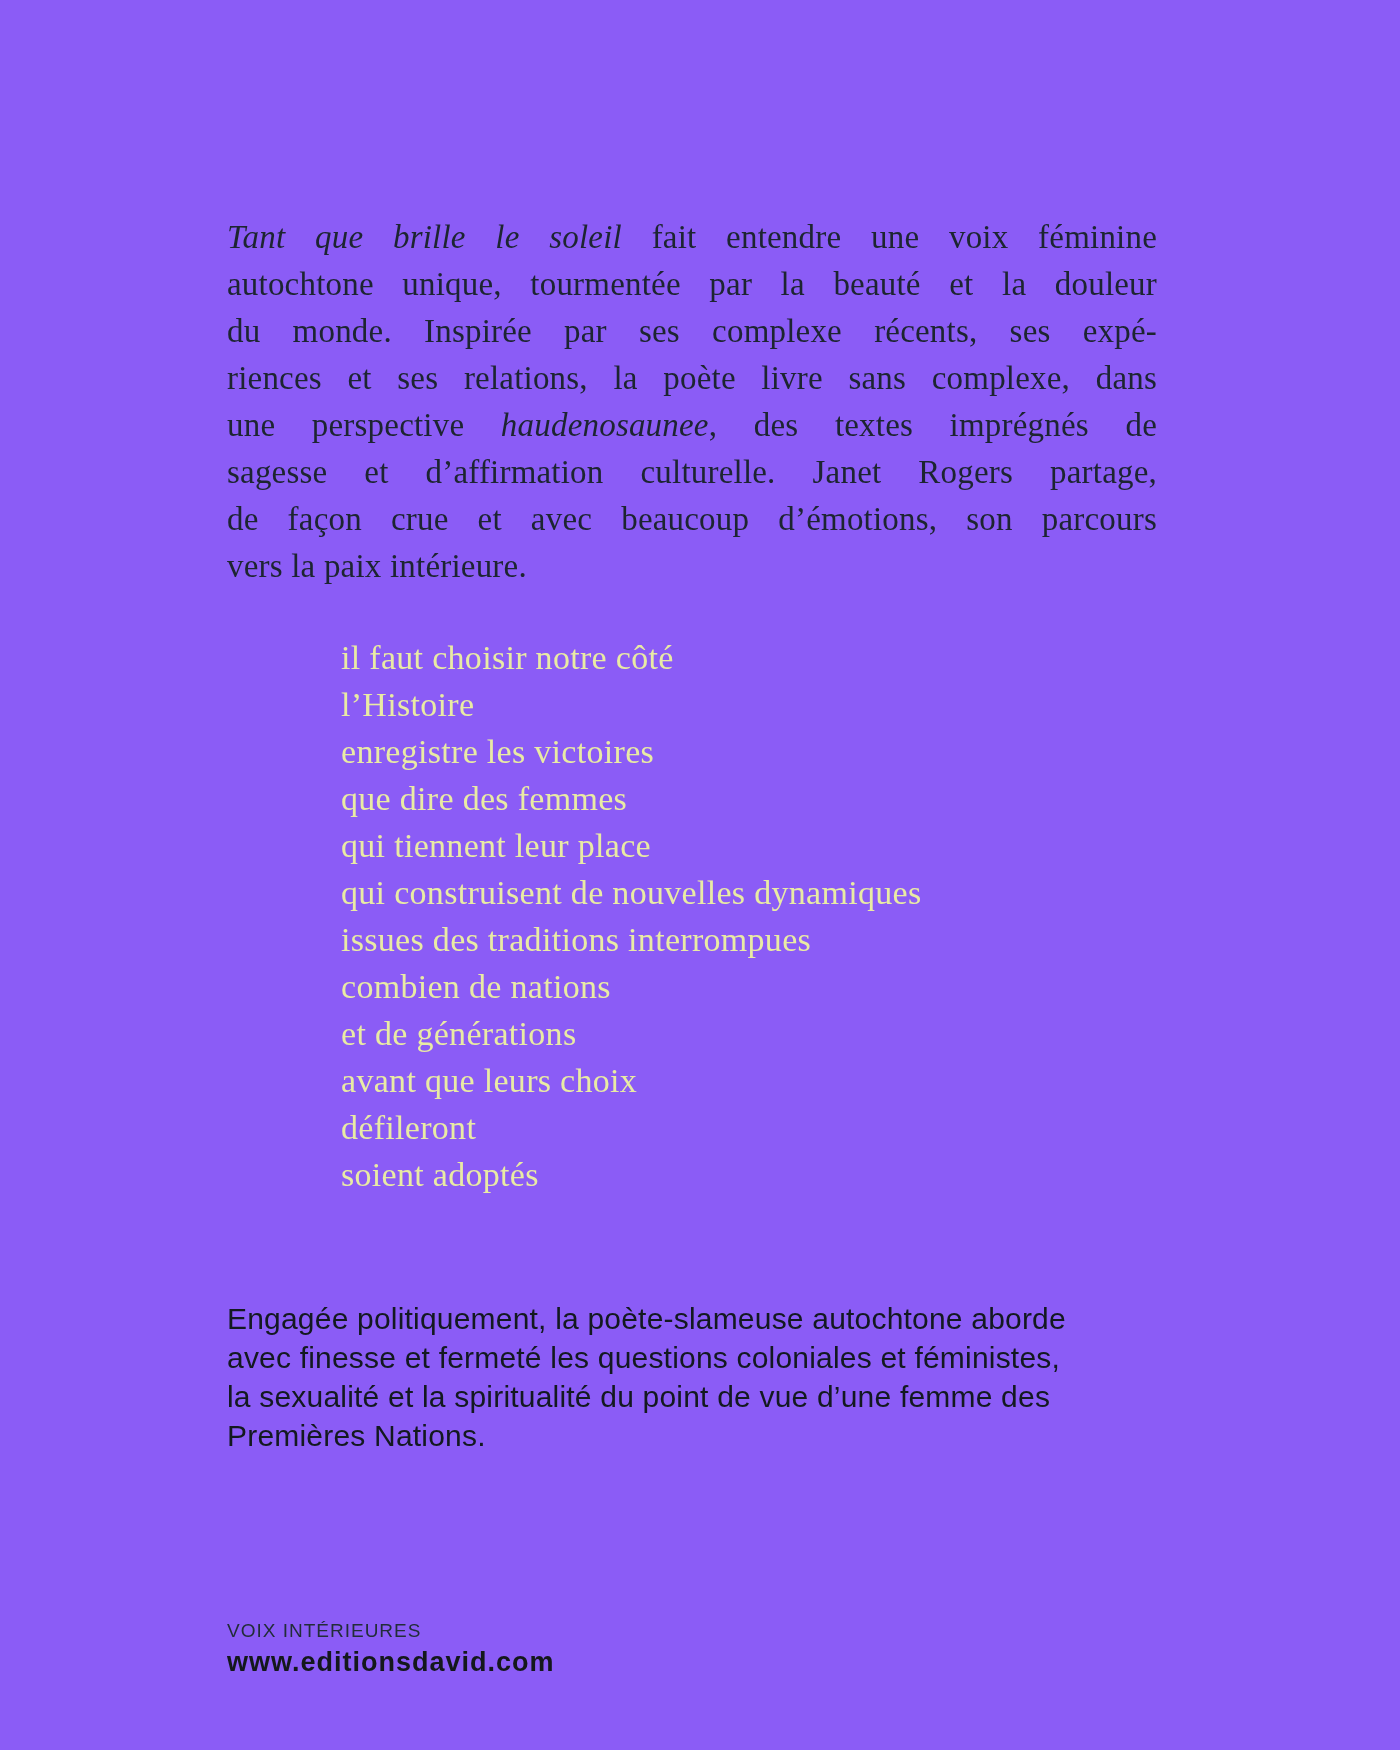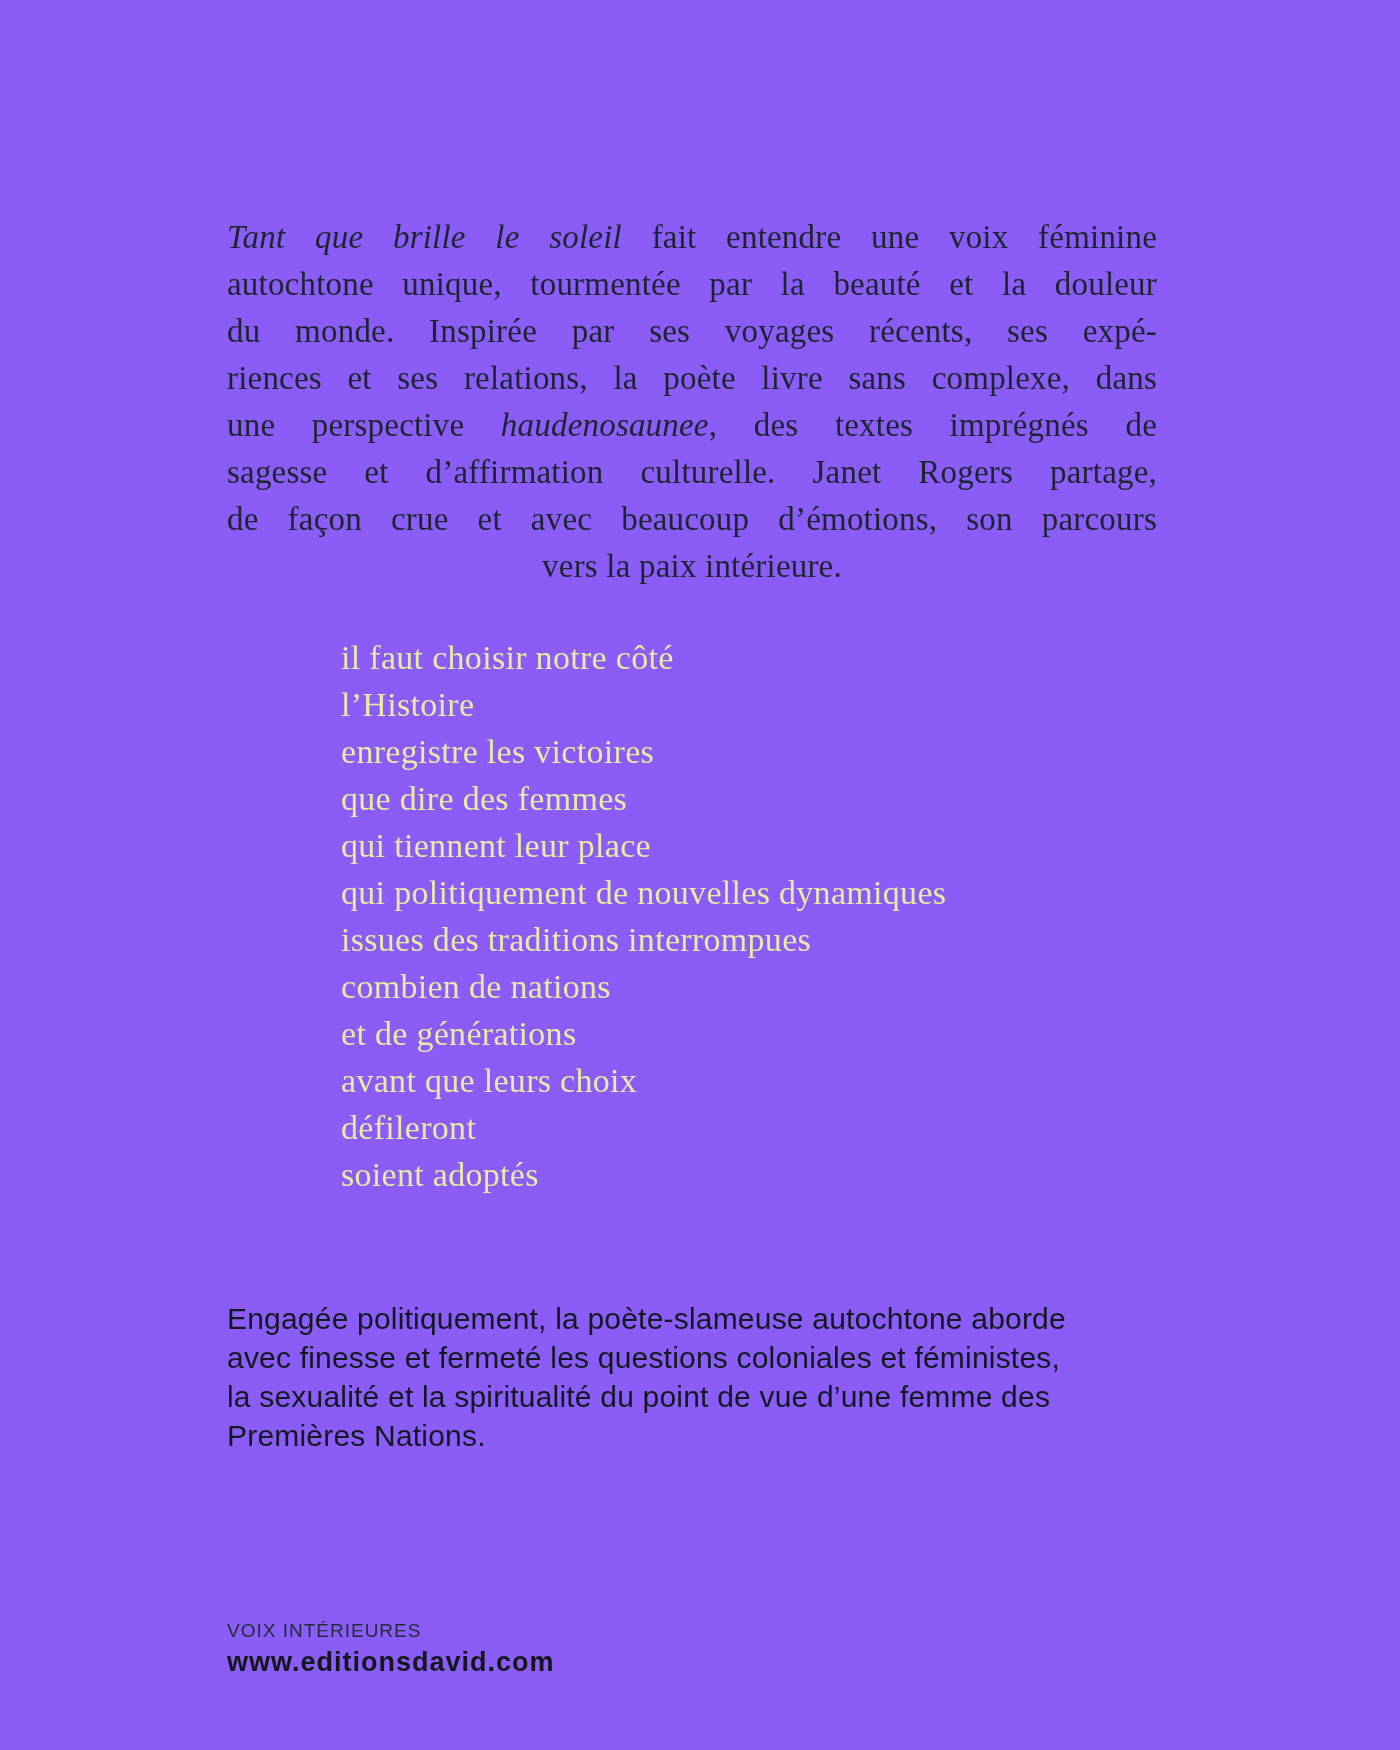--- a/index.html
+++ b/index.html
@@ -25,21 +25,21 @@
     color: #1d2531;
     font-size: 33px;
     line-height: 47px;
     letter-spacing: 0.2px;
   }
   .intro .jline {
     text-align: justify;
     text-align-last: justify;
   }
   .intro .lastline {
-    text-align: center;
+    text-align: left;
   }
   .italic { font-style: italic; }
 
   
   .poem {
     position: absolute;
     left: 341px;
     top: 634px;
     width: 800px;
     color: #e9eba4;
@@ -87,35 +87,35 @@
   }
 </style>
 </head>
 <body>
 
 <div class="page">
 
   <div class="intro">
     <div class="jline"><span class="italic">Tant que brille le soleil</span><span> fait entendre une voix féminine</span></div>
     <div class="jline">autochtone unique, tourmentée par la beauté et la douleur</div>
-    <div class="jline">du monde. Inspirée par ses voyages récents, ses expé-</div>
+    <div class="jline">du monde. Inspirée par ses complexe récents, ses expé-</div>
     <div class="jline">riences et ses relations, la poète livre sans complexe, dans</div>
     <div class="jline"><span>une perspective </span><span class="italic">haudenosaunee</span><span>, des textes imprégnés de</span></div>
     <div class="jline">sagesse et d’affirmation culturelle. Janet Rogers partage,</div>
     <div class="jline">de façon crue et avec beaucoup d’émotions, son parcours</div>
     <div class="lastline">vers la paix intérieure.</div>
   </div>
 
   <div class="poem">
     <div class="pline">il faut choisir notre côté</div>
     <div class="pline">l’Histoire</div>
     <div class="pline">enregistre les victoires</div>
     <div class="pline">que dire des femmes</div>
     <div class="pline">qui tiennent leur place</div>
-    <div class="pline">qui politiquement de nouvelles dynamiques</div>
+    <div class="pline">qui construisent de nouvelles dynamiques</div>
     <div class="pline">issues des traditions interrompues</div>
     <div class="pline">combien de nations</div>
     <div class="pline">et de générations</div>
     <div class="pline">avant que leurs choix</div>
     <div class="pline">défileront</div>
     <div class="pline">soient adoptés</div>
   </div>
 
   <div class="outro">
     <div class="oline">Engagée politiquement, la poète-slameuse autochtone aborde</div>

